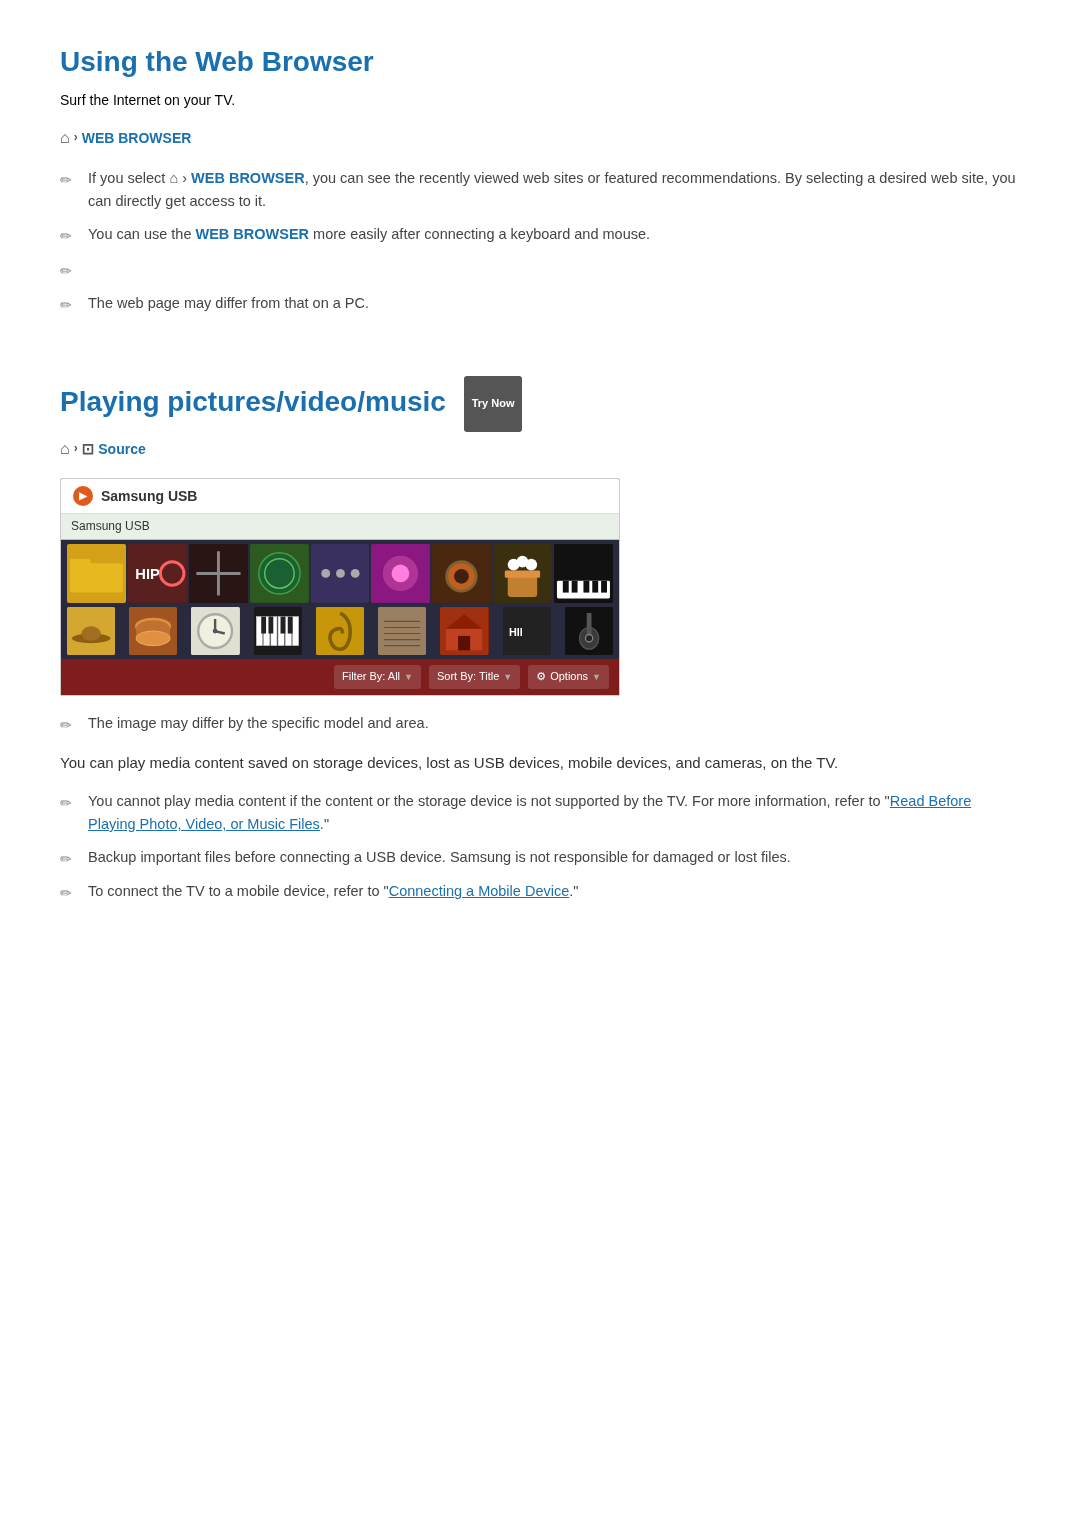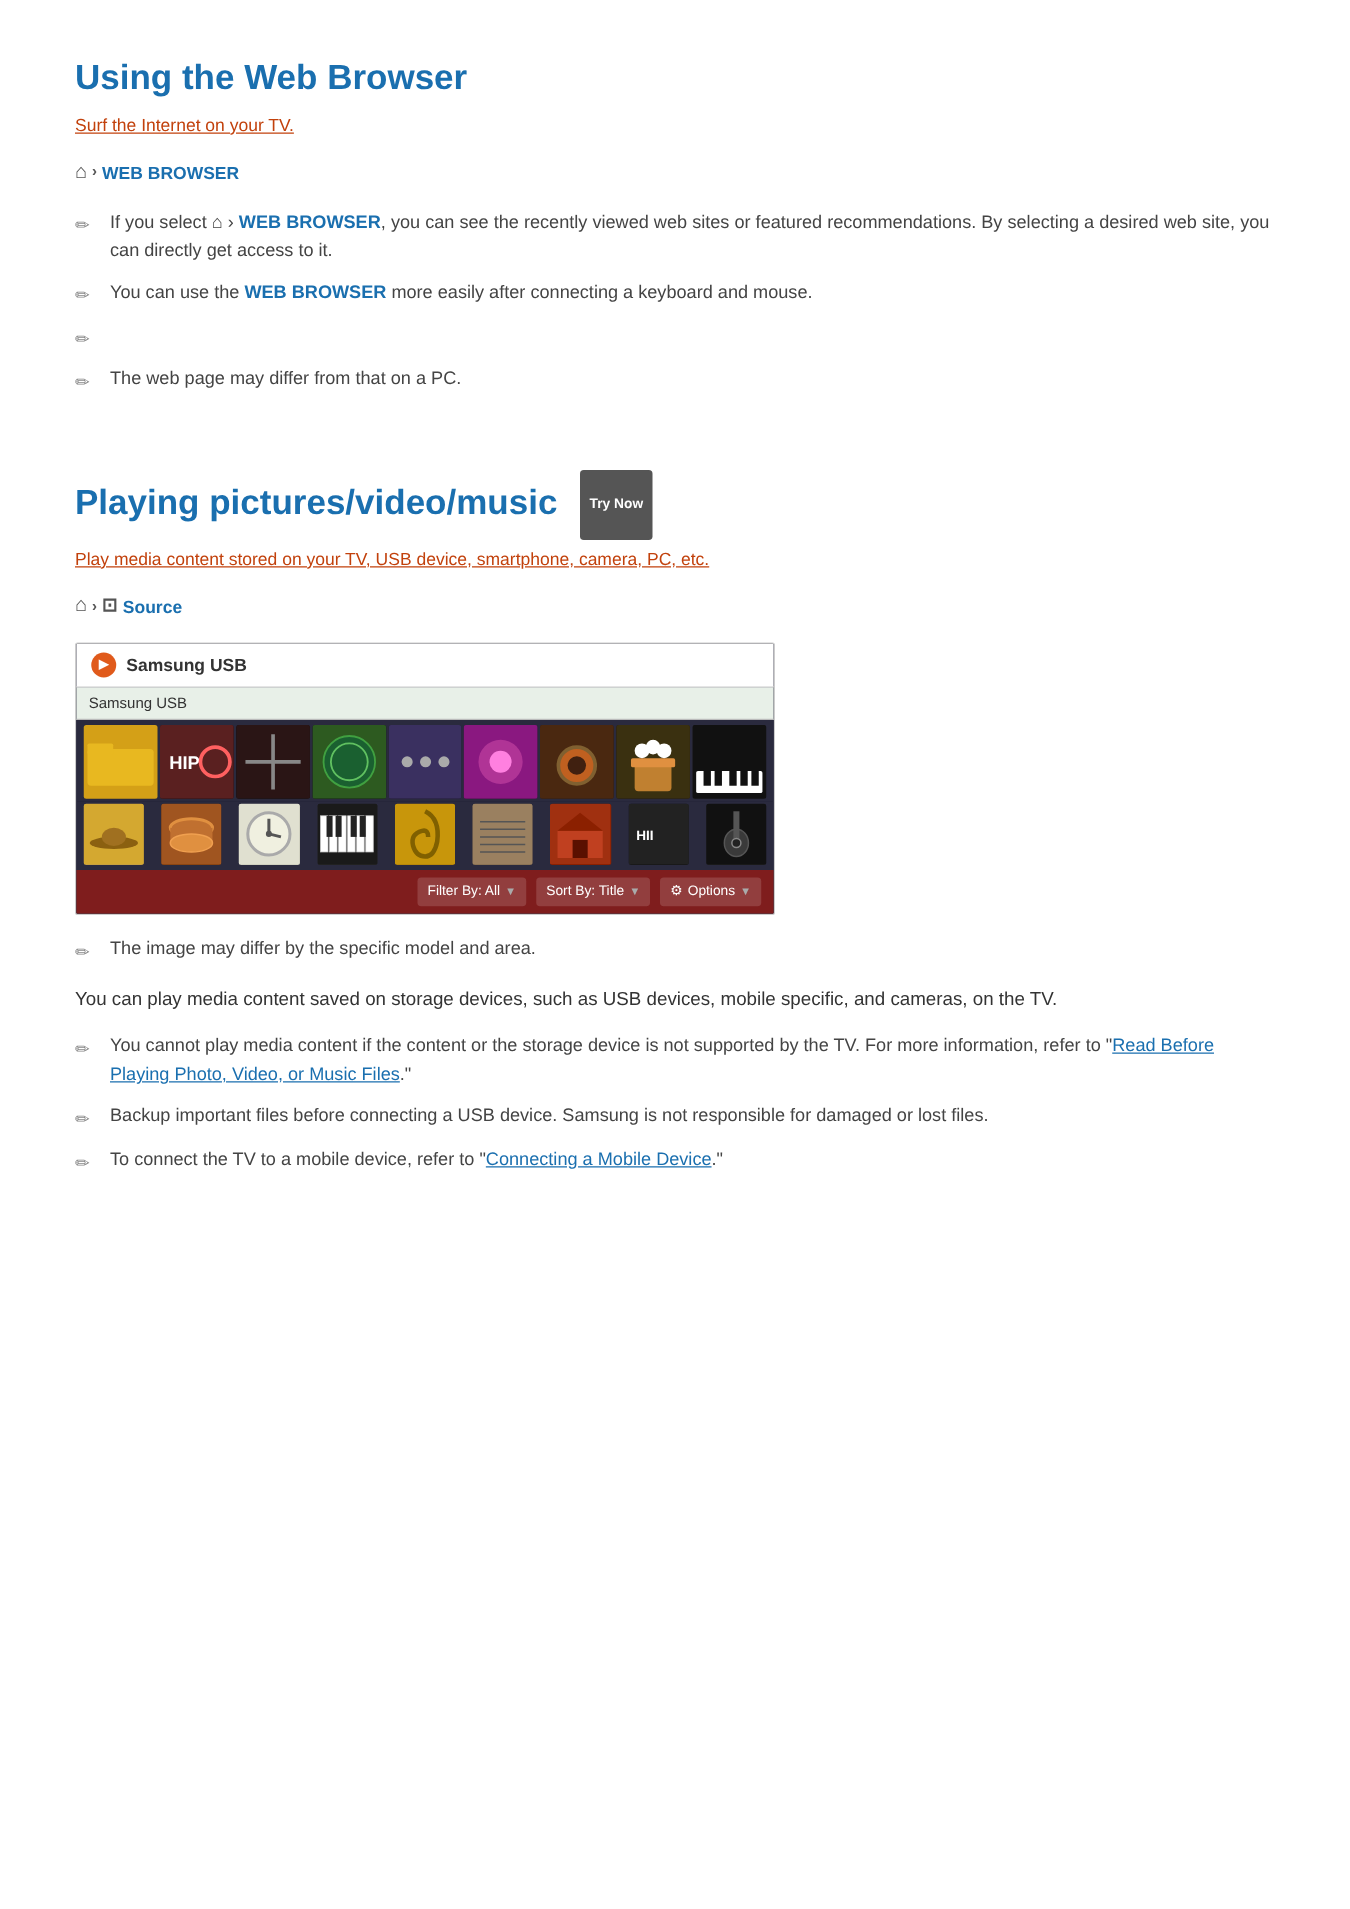--- a/index.html
+++ b/index.html
@@ -15,22 +15,21 @@
 
     
     .section-title {
       font-size: 28px;
       font-weight: 700;
       color: #1a6faf;
       margin-bottom: 4px;
     }
     .section-subtitle {
       font-size: 14px;
-      color: #c2410c;
-      text-decoration: underline;
+      color: #000000;
       margin-bottom: 14px;
     }
 
     
     .breadcrumb {
       display: flex;
       align-items: center;
       gap: 4px;
       font-size: 14px;
       font-weight: 700;
@@ -213,21 +212,20 @@
   </ul>
 </div>
 
 <div class="divider-space"></div>
 
 <div class="section">
   <h1 class="section-title">
     <span>Playing pictures/video/music</span>
     <span class="try-now-badge">Try Now</span>
   </h1>
-  <div class="section-subtitle">Play media content stored on your TV, USB device, smartphone, camera, PC, etc.</div>
 
   <div class="breadcrumb">
     <span class="home-icon">⌂</span>
     <span class="chevron">›</span>
     <span class="breadcrumb-icon">⊡</span>
     <span class="breadcrumb-link">Source</span>
   </div>
 
   <div class="media-browser-container">
 
@@ -426,21 +424,21 @@
   </div>
 
   <ul class="bullet-list">
     <li>
       <span class="bullet-icon">✏</span>
       <span>The image may differ by the specific model and area.</span>
     </li>
   </ul>
 
   <p class="note-paragraph">
-    <span>You can play media content saved on storage devices, such as USB devices, mobile specific, and cameras, on the TV.</span>
+    <span>You can play media content saved on storage devices, lost as USB devices, mobile devices, and cameras, on the TV.</span>
   </p>
 
   <ul class="bullet-list">
     <li>
       <span class="bullet-icon">✏</span>
       <span>
         You cannot play media content if the content or the storage device is not supported by the TV. For more information, refer to "<span class="link-text">Read Before Playing Photo, Video, or Music Files</span>."
       </span>
     </li>
     <li>

